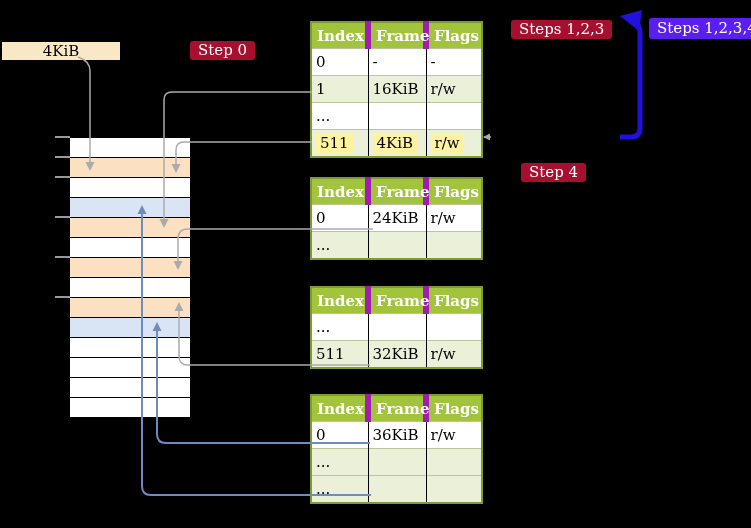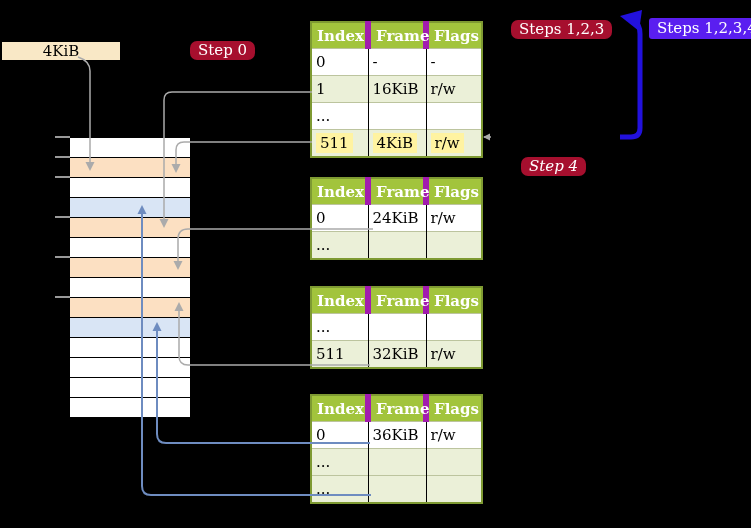--- a/index.html
+++ b/index.html
@@ -5,26 +5,26 @@
   html,body { margin:0; padding:0; background:#000; }
   #canvas {
     position:relative; width:751px; height:528px; background:#000;
     font-family:"DejaVu Serif", serif; overflow:hidden;
   }
   
   .badge {
     position:absolute; color:#fff; font-size:15px; line-height:19px;
     padding:0 8px; border-radius:3px; white-space:nowrap;
   }
-  .badge.red  { background:var(--badge-red);border-radius:7px; }
+  .badge.red  { background:var(--badge-red); }
   .badge.blue { background:var(--badge-blue); }
   #badge-step0     { left:190px; top:41px;  }
   #badge-steps123  { left:511px; top:20px;  }
   #badge-steps1234 { left:649px; top:18px;  line-height:21px; }
-  #badge-step4     { left:521px; top:157px;font-style:italic; }
+  #badge-step4     { left:521px; top:163px; }
   #label-4kib {
     position:absolute; left:2px; top:42px; width:118px; height:18px;
     background:var(--label-box-bg); color:#000; text-align:center;
     font-size:15px; line-height:18px;
   }
   
   #memory-strip {
     position:absolute; left:70px; top:137px; width:120px;
     border-top:1px solid #000; z-index:1;
   }

